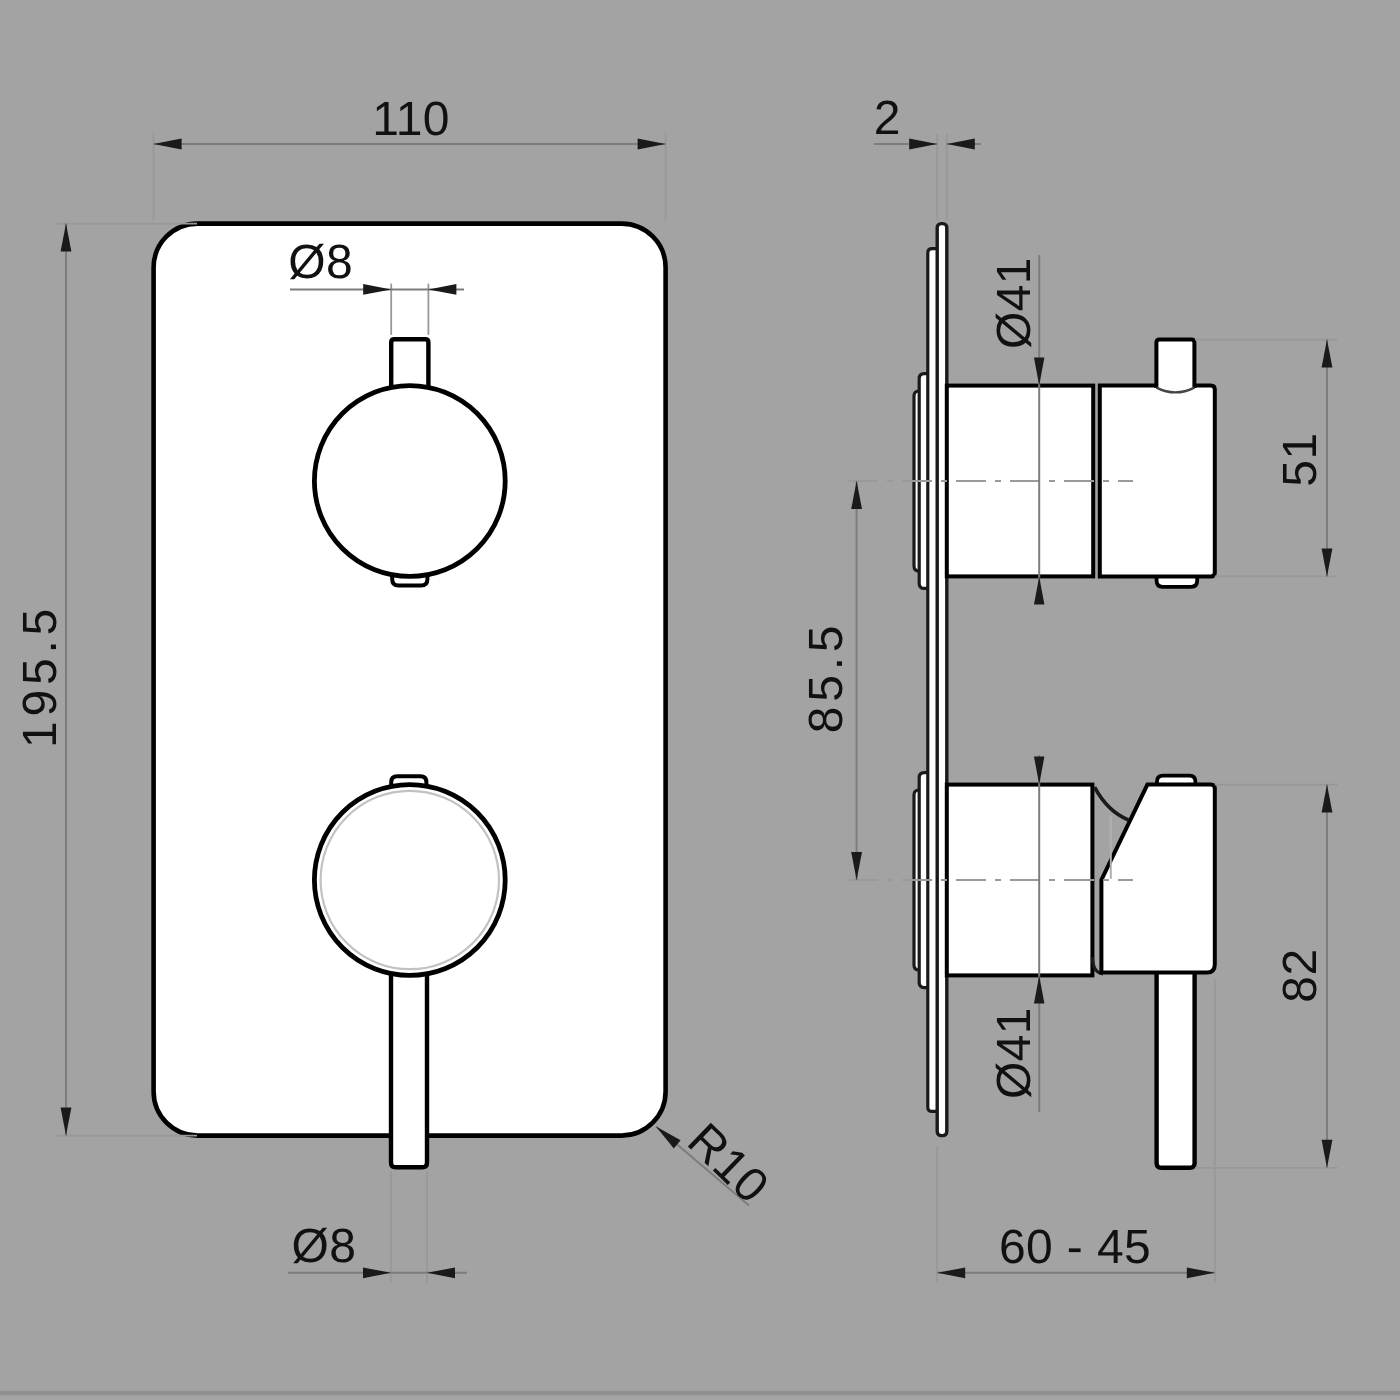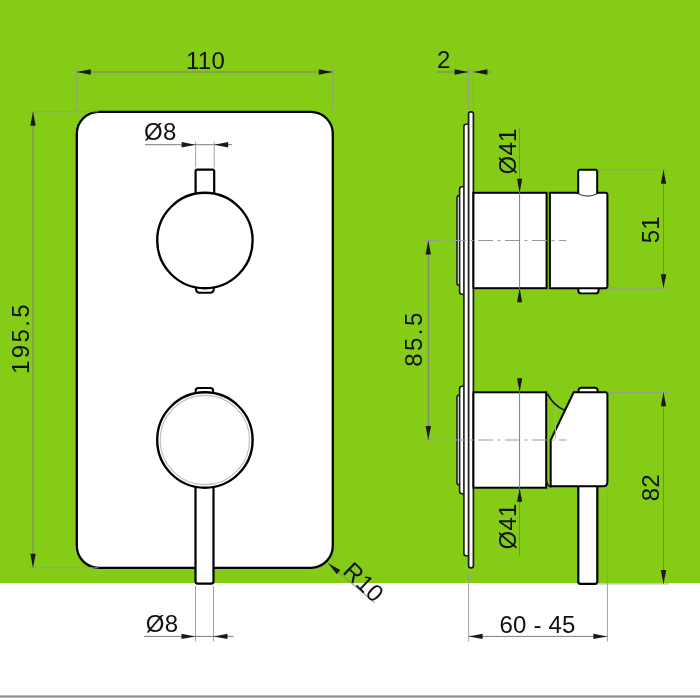--- a/index.html
+++ b/index.html
@@ -6,22 +6,22 @@
     margin: 0;
     padding: 0;
     background: #ffffff;
     width: 700px;
     height: 700px;
     overflow: hidden;
   }
   #drawing-stage {
     position: relative;
     width: 700px;
-    height: 583px;
-    background: #84cc16;
+    height: 700px;
+    background: #a3a3a3;
   }
   svg { display: block; }
   .outline-fill { fill: #ffffff; stroke: #000000; stroke-width: 2.3; }
   .outline2     { fill: #ffffff; stroke: #000000; stroke-width: 2; }
   .thinpart     { fill: #ffffff; stroke: #1a1a1a; stroke-width: 1.6; }
   .tangent      { fill: none; stroke: #b0b0b0; stroke-width: 1; }
   .innercirc    { fill: none; stroke: #c2c2c2; stroke-width: 1.1; }
   .dim          { fill: none; stroke: #7d7d7d; stroke-width: 1; }
   .ext          { fill: none; stroke: #989898; stroke-width: 0.9; }
   .cline        { fill: none; stroke: #9a9a9a; stroke-width: 1; stroke-dasharray: 15 4.5 3 4.5; }

